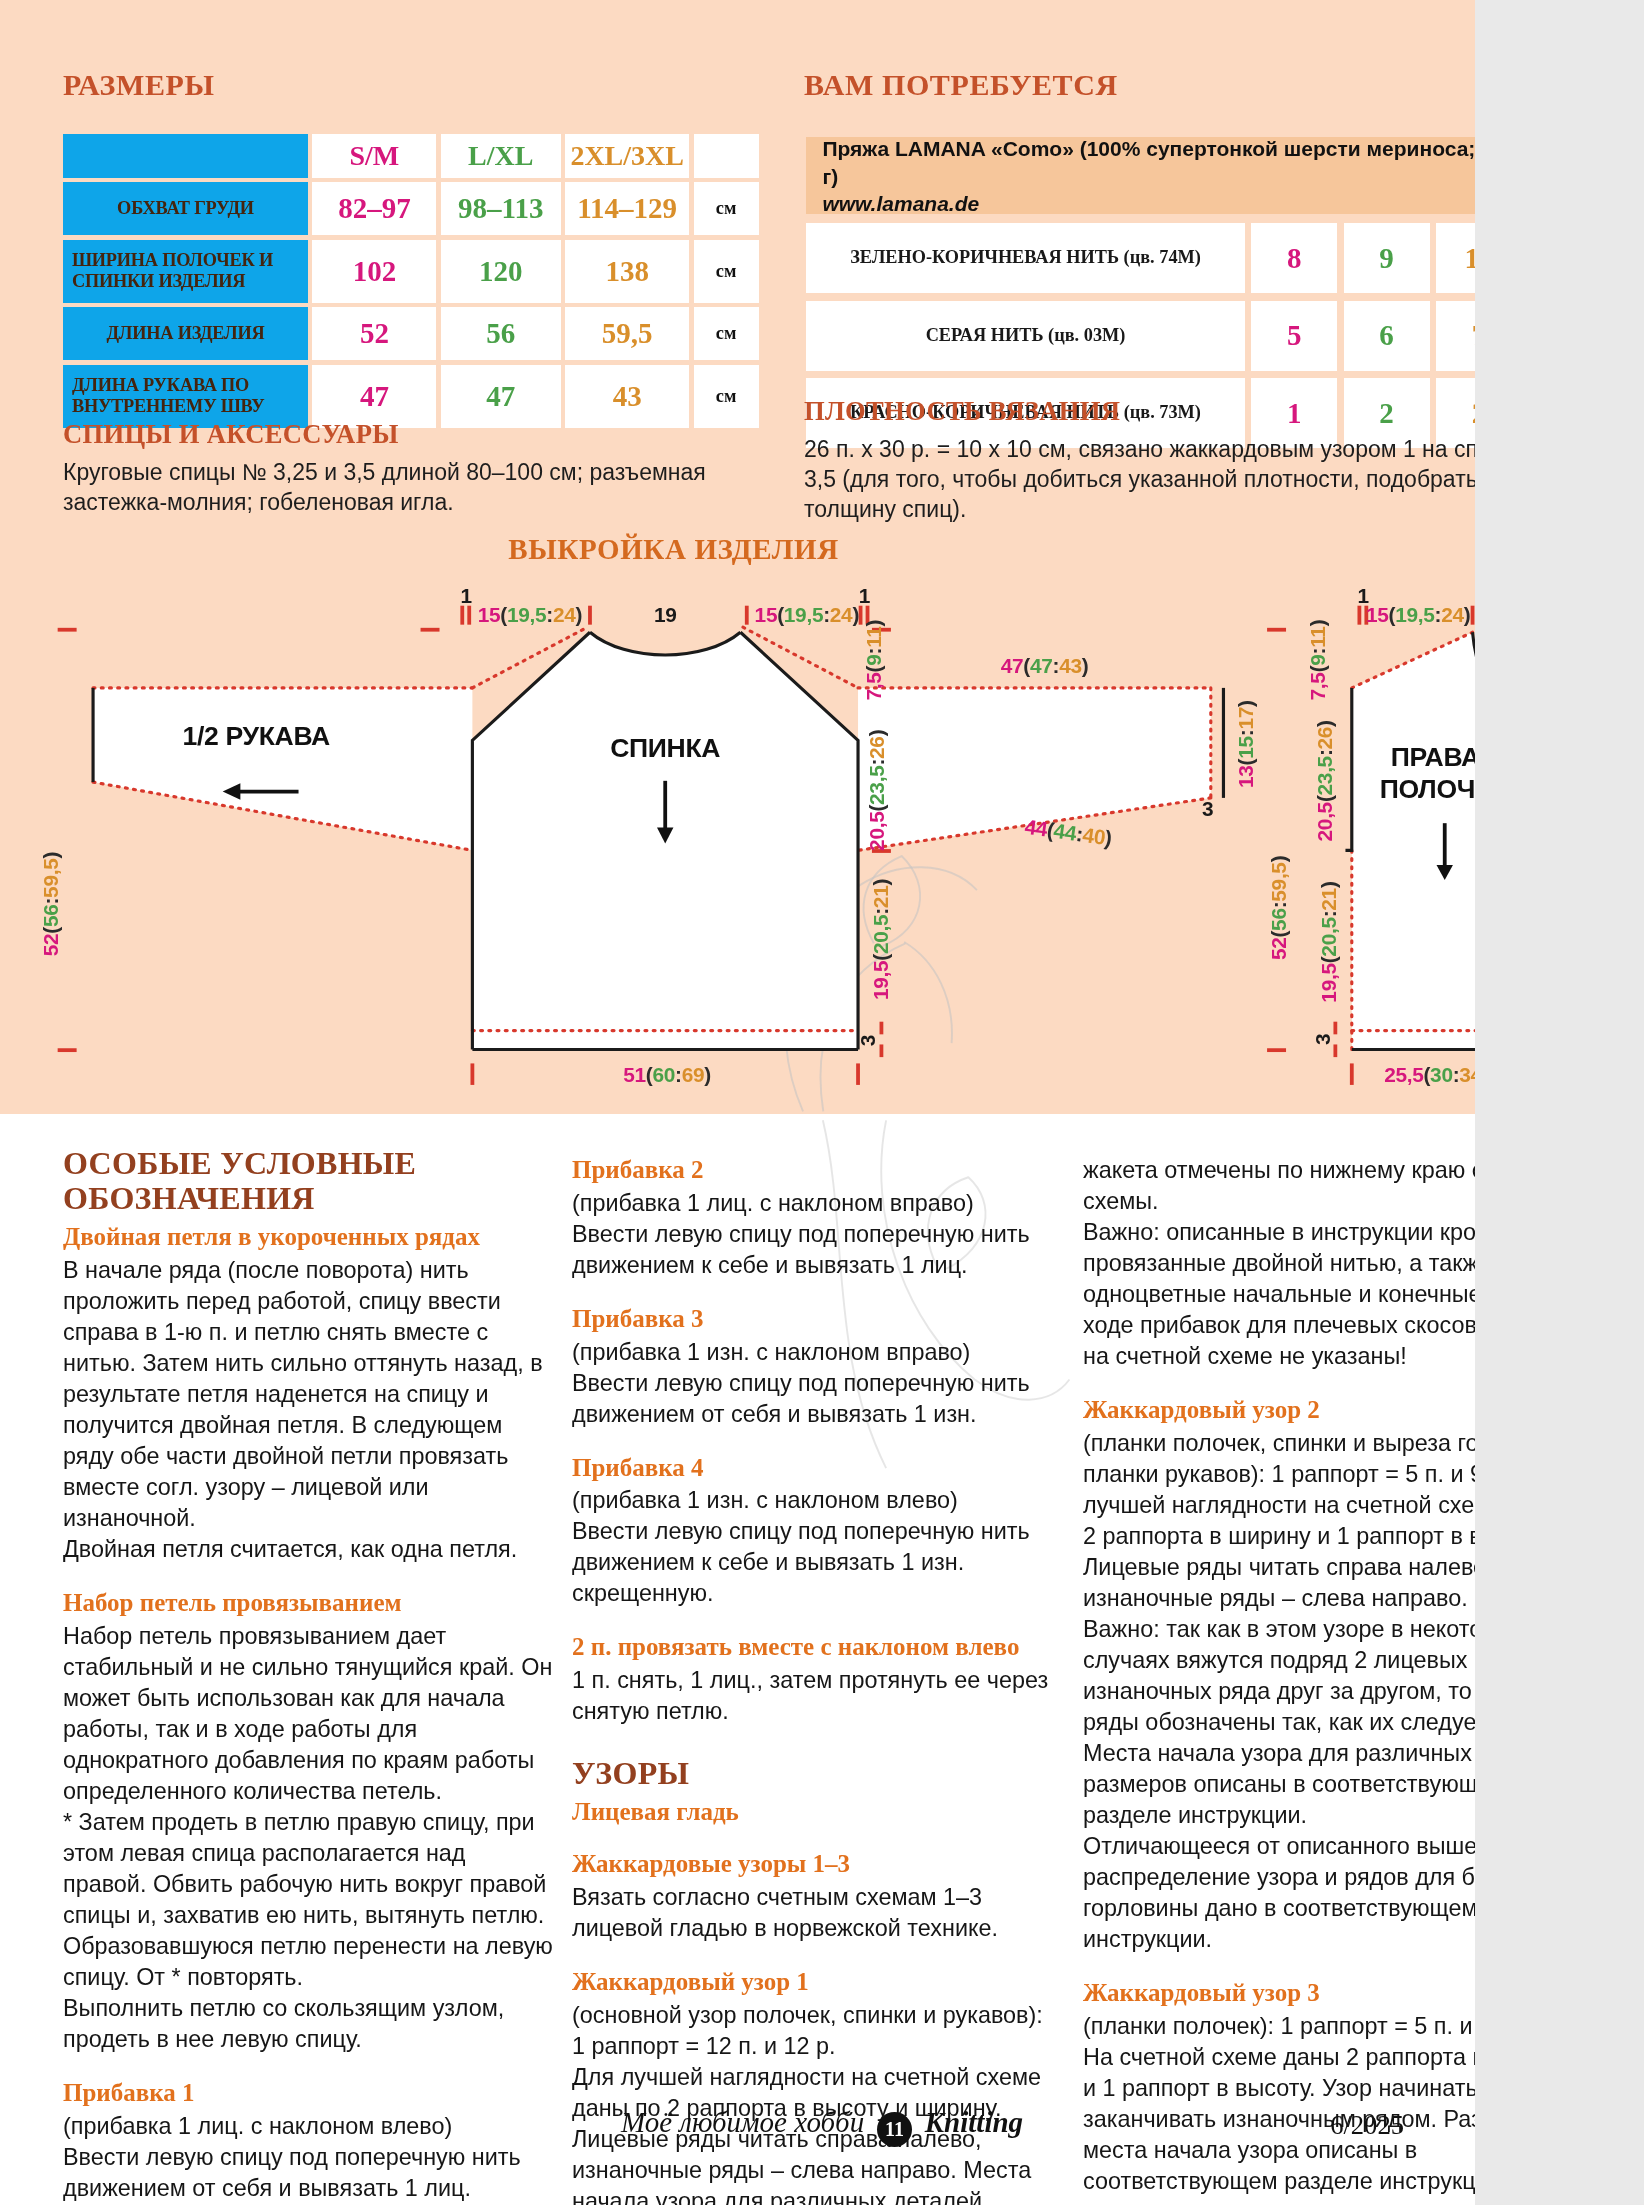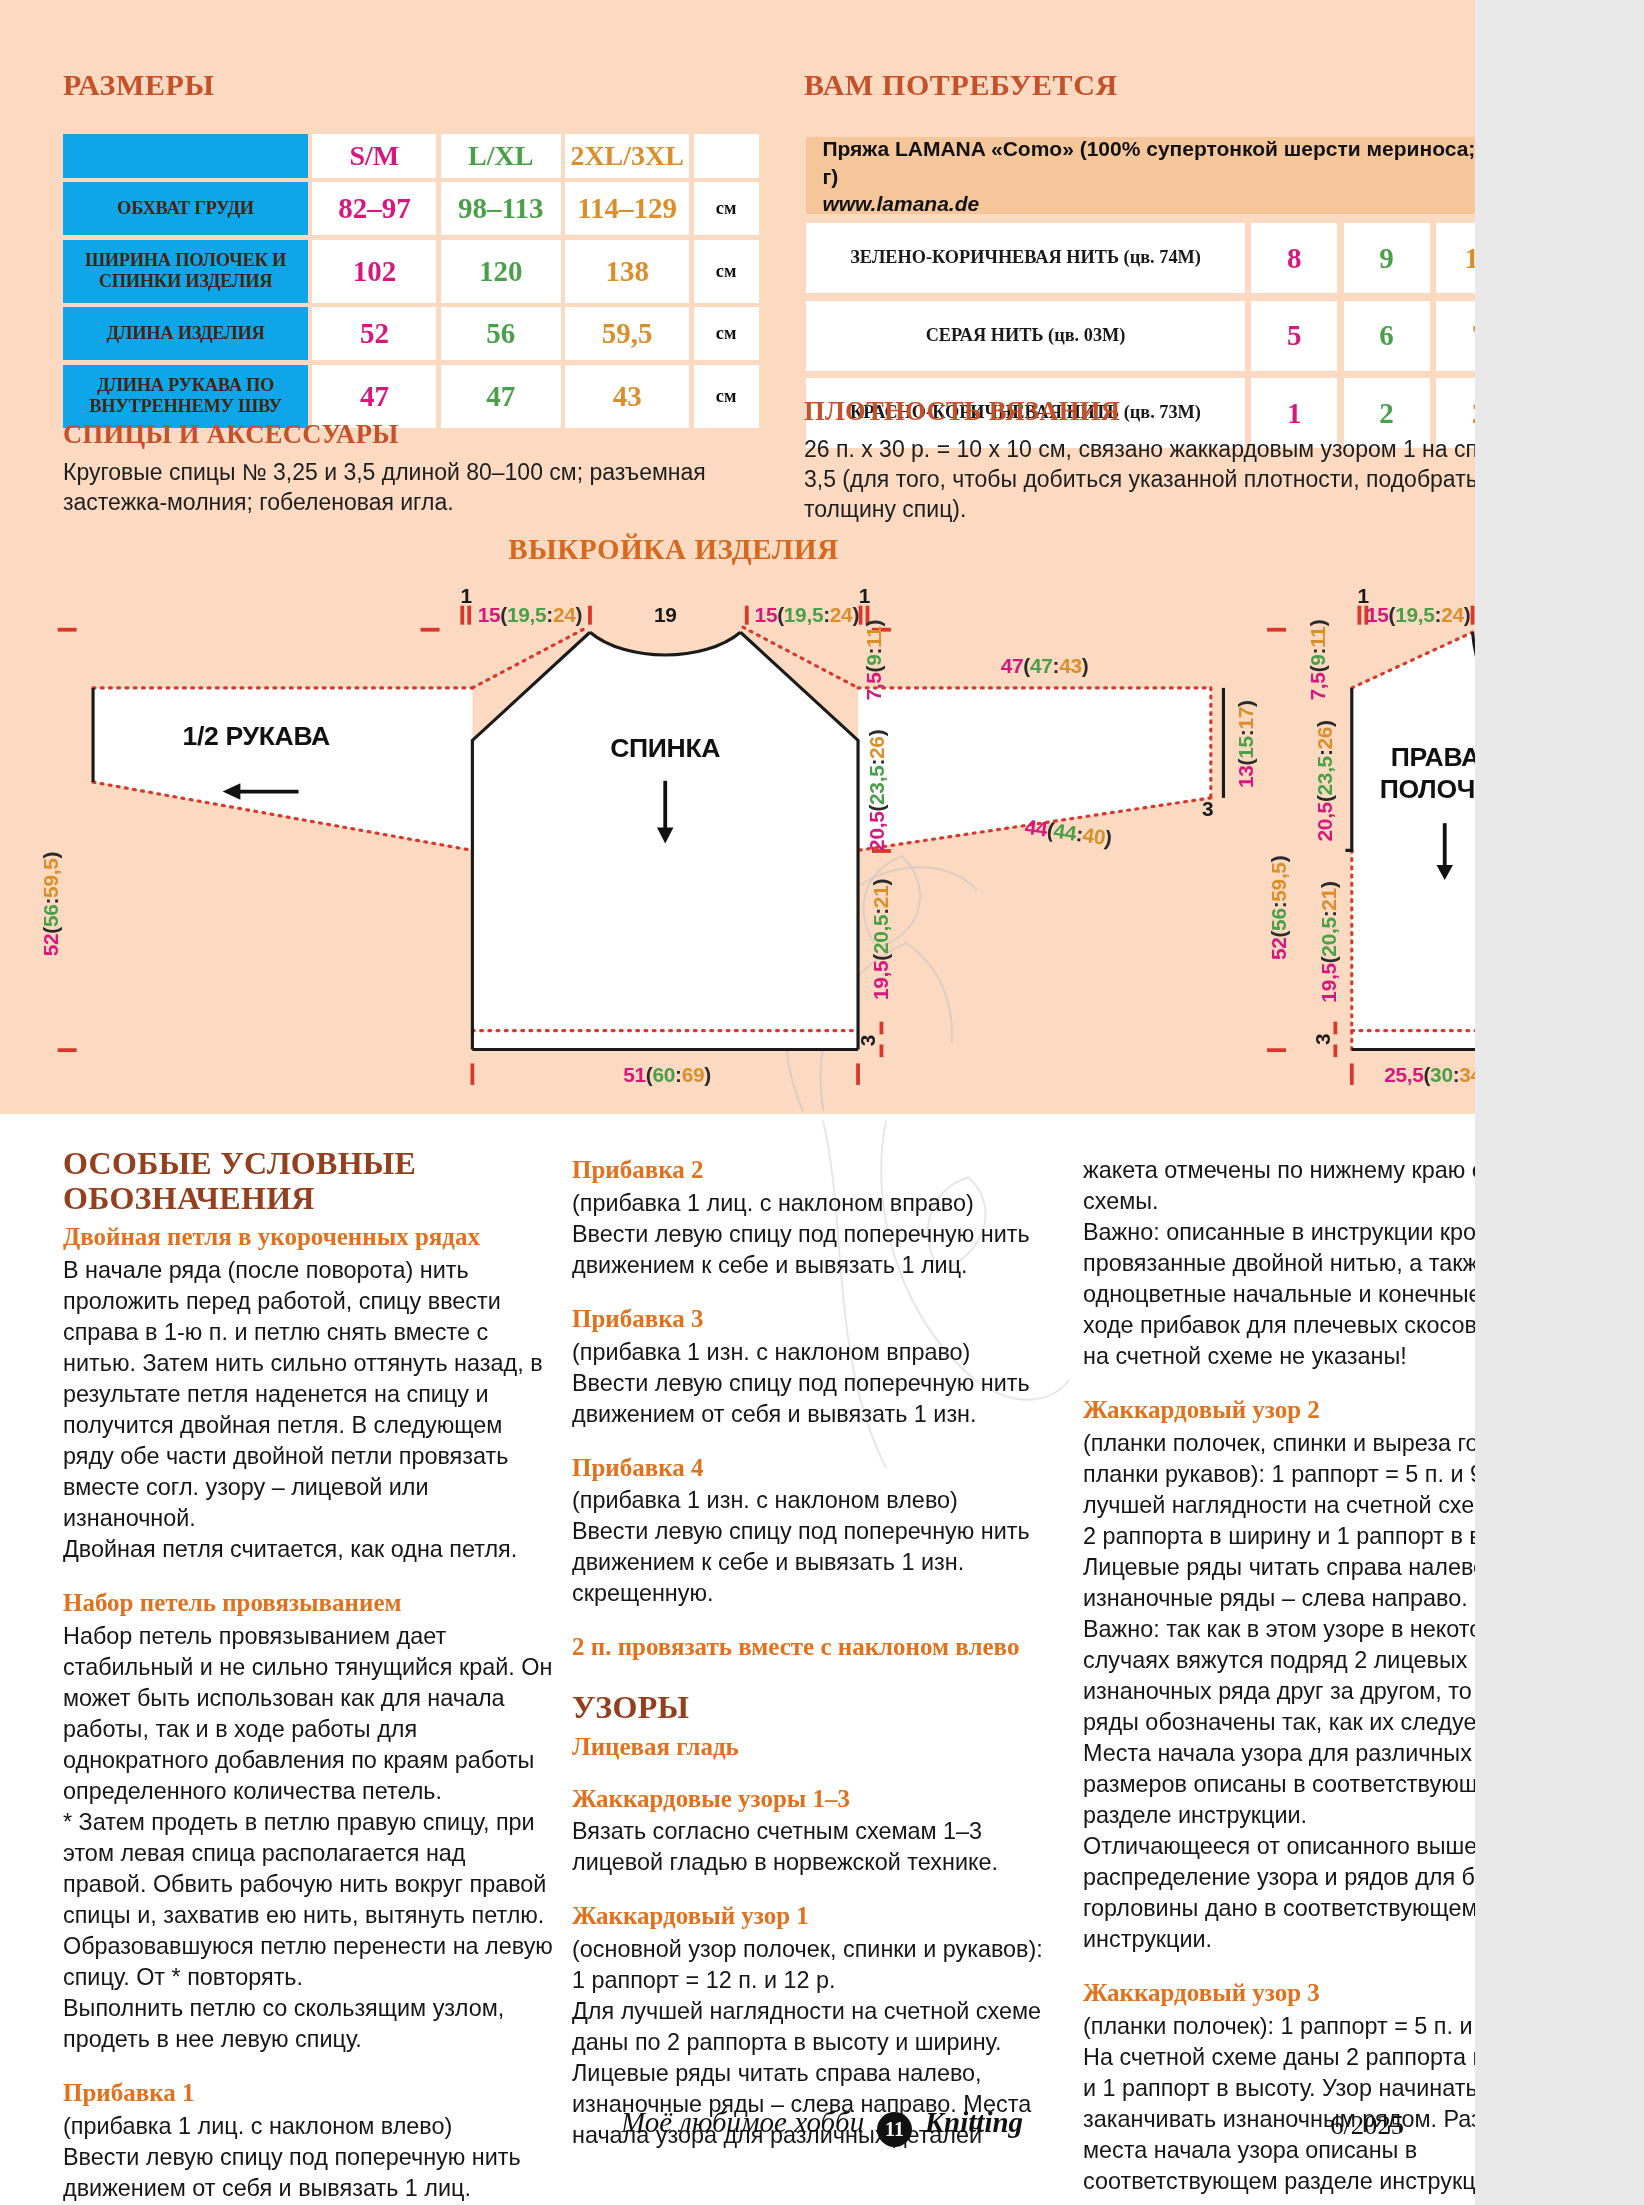--- a/index.html
+++ b/index.html
@@ -8,21 +8,21 @@
   .peach{position:absolute;left:0;top:0;width:1644px;height:1114px;background:#fcdac2;}
 
   .h-main{position:absolute;font:700 30px/33px "Liberation Serif",serif;color:#c4512a;letter-spacing:0.6px;}
   .h-sub-section{position:absolute;font:700 26.6px/29px "Liberation Serif",serif;color:#c4512a;letter-spacing:0.3px;}
   .top-body{position:absolute;font:400 23px/30px "Liberation Sans",sans-serif;color:#1d1d1d;}
 
   
   .sizes-grid{position:absolute;left:63px;top:134px;display:grid;
               grid-template-columns:245px 124px 120px 124px 65px;
               grid-template-rows:44px 53px 63px 53px 63px;gap:4.4px;}
-  .cell{display:flex;align-items:center;justify-content:center;text-align:center;}
+  .cell{display:flex;align-items:center;justify-content:center;text-align:left;}
   .s-label{background:#0ea5e9;font:700 18.3px/21px "Liberation Serif",serif;color:#44240e;letter-spacing:-0.2px;padding:0 8.9px;}
   .s-white{background:#ffffff;}
   .s-head{font:700 28px "Liberation Serif",serif;}
   .s-val{font:700 29px "Liberation Serif",serif;}
   .s-unit{font:700 18.3px "Liberation Serif",serif;color:#111;}
   .c1{color:#d6177d;} .c2{color:#4aa049;} .c3{color:#d98f2b;}
 
   
   .yarn-head-bar{position:absolute;left:806px;top:137px;width:782px;height:77px;background:#f6c69b;
                  display:flex;flex-direction:column;justify-content:center;padding:0 16.4px;box-sizing:border-box;}
@@ -267,20 +267,21 @@
       <div class="h3 first">Прибавка 2</div>
       <div class="p">(прибавка 1 лиц. с наклоном вправо)</div>
       <div class="p">Ввести левую спицу под поперечную нить движением к себе и вывязать 1 лиц.</div>
       <div class="h3">Прибавка 3</div>
       <div class="p">(прибавка 1 изн. с наклоном вправо)</div>
       <div class="p">Ввести левую спицу под поперечную нить движением от себя и вывязать 1 изн.</div>
       <div class="h3">Прибавка 4</div>
       <div class="p">(прибавка 1 изн. с наклоном влево)</div>
       <div class="p">Ввести левую спицу под поперечную нить движением к себе и вывязать 1 изн. скрещенную.</div>
       <div class="h3">2 п. провязать вместе с наклоном влево</div>
+      <div class="p">1 п. снять, 1 лиц., затем протянуть ее через снятую петлю.</div>
       <div class="h2" style="margin-top: 29px;">УЗОРЫ</div>
       <div class="h3 tight">Лицевая гладь</div>
       <div class="h3">Жаккардовые узоры 1–3</div>
       <div class="p">Вязать согласно счетным схемам 1–3 лицевой гладью в норвежской технике.</div>
       <div class="h3">Жаккардовый узор 1</div>
       <div class="p">(основной узор полочек, спинки и рукавов): 1 раппорт = 12 п. и 12 р.</div>
       <div class="p">Для лучшей наглядности на счетной схеме даны по 2 раппорта в высоту и ширину. Лицевые ряды читать справа налево, изнаночные ряды – слева направо. Места начала узора для различных деталей</div>
     </div>
   <div class="tcol" style="left:1083px;top:1155px;width:498px;">
       <div class="p">жакета отмечены по нижнему краю счетной схемы.</div>

